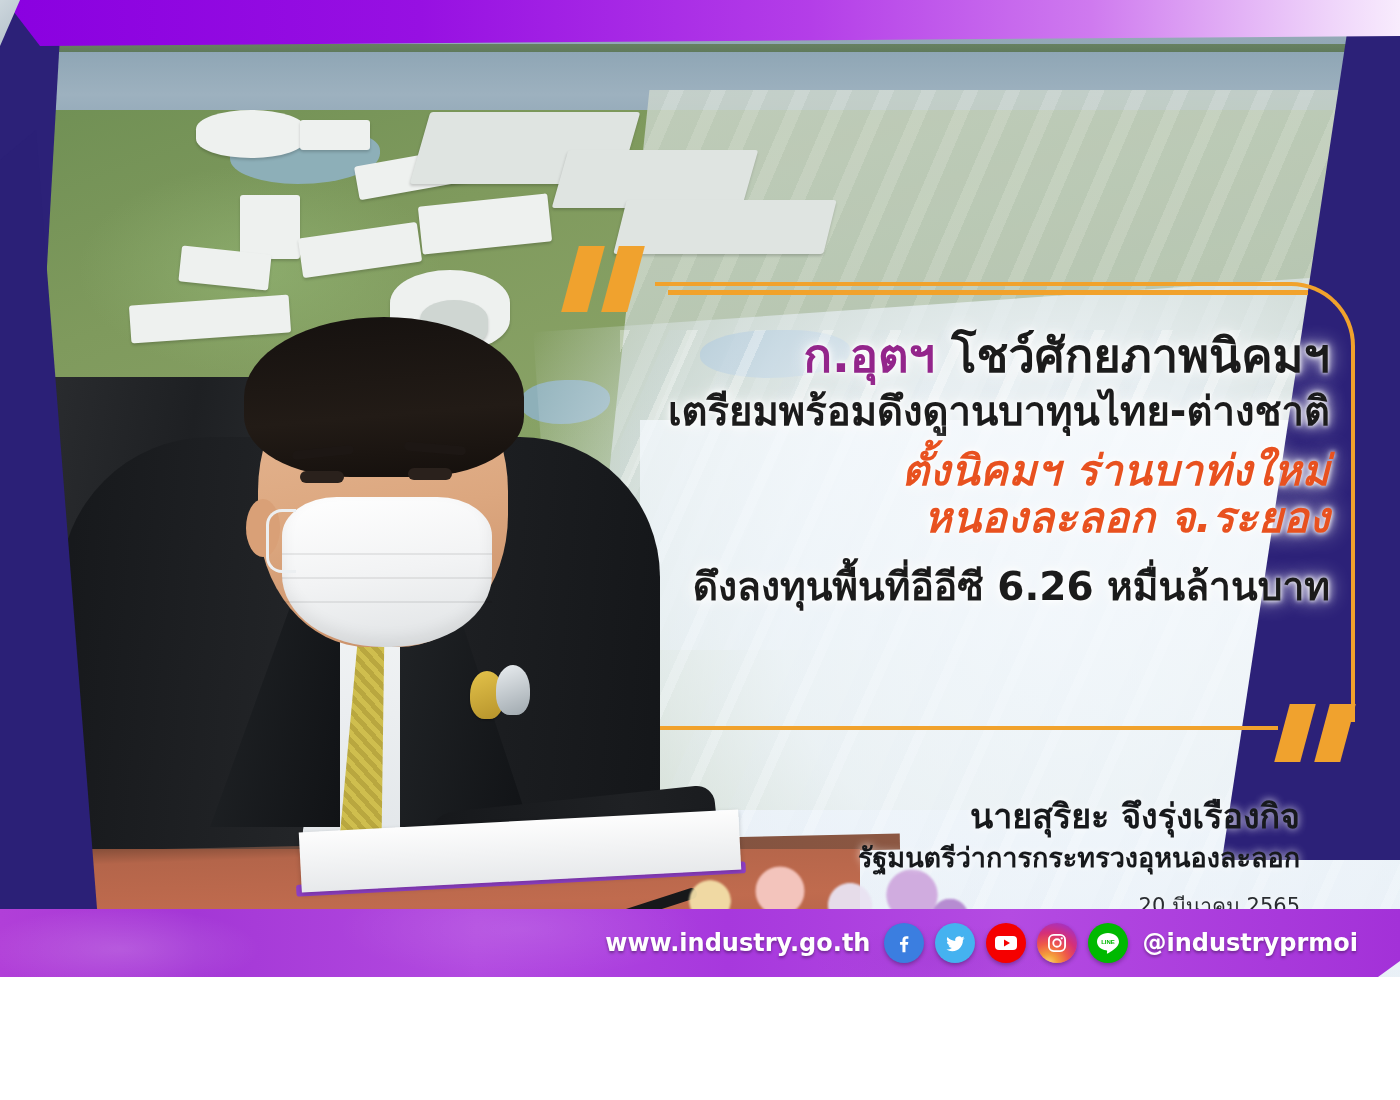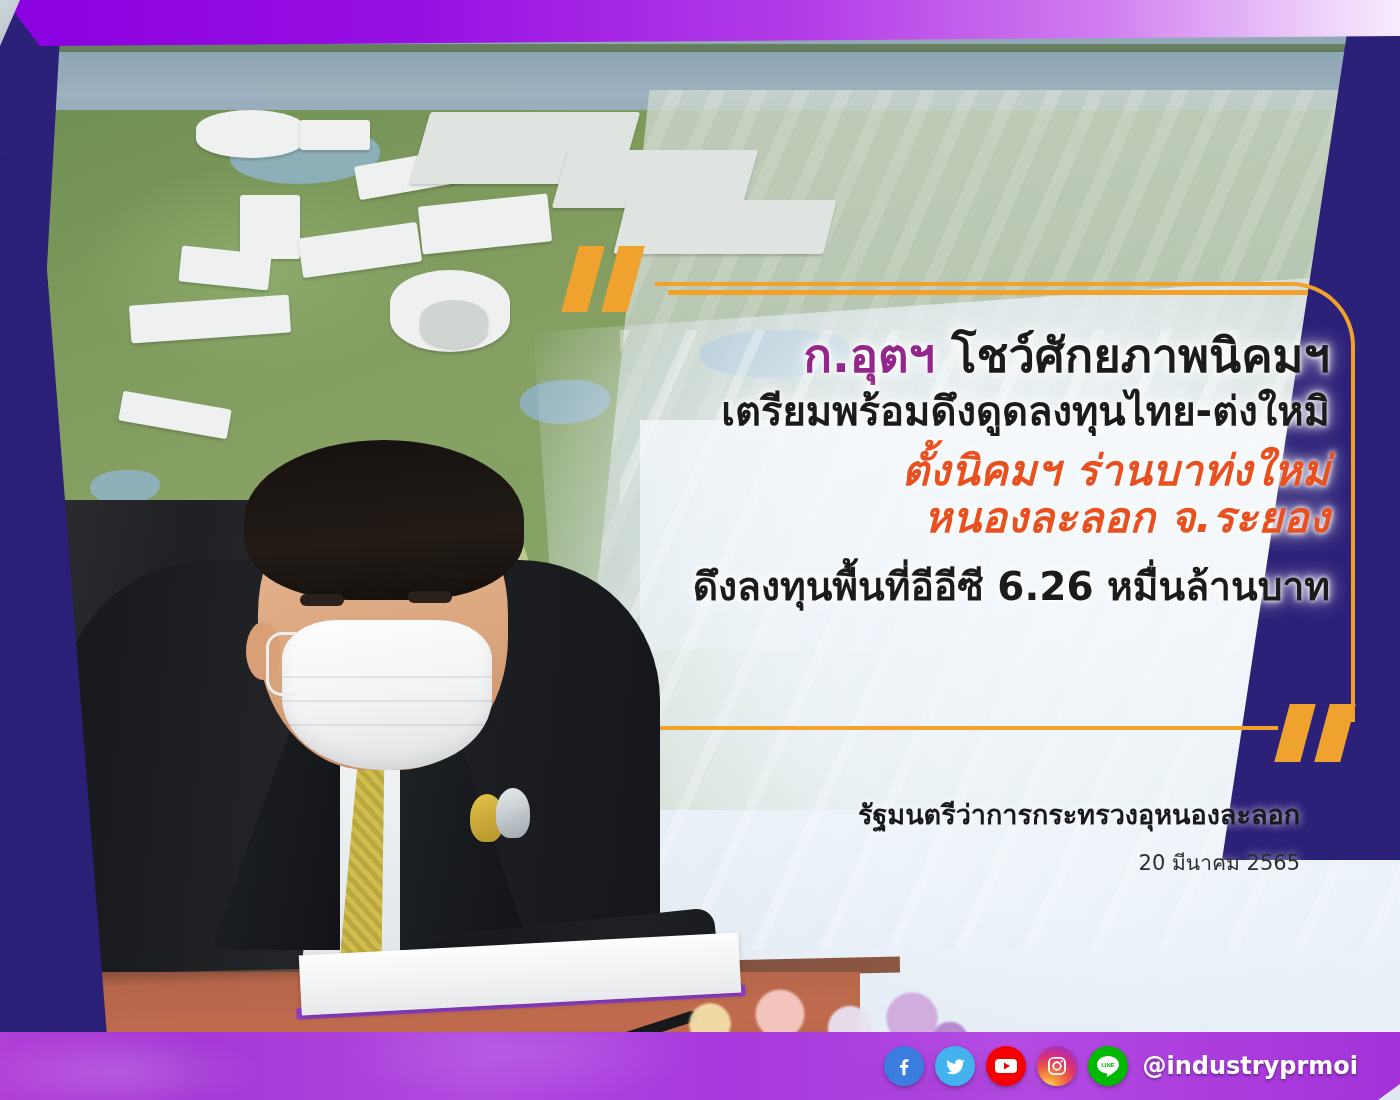--- a/index.html
+++ b/index.html
@@ -5,21 +5,21 @@
   * { box-sizing: border-box; margin: 0; padding: 0; }
   html, body {
     width: 1400px; height: 1100px;
     background: #ffffff;
     font-family: "DejaVu Sans", "Liberation Sans", sans-serif;
     overflow: hidden;
   }
 
   #poster {
     position: relative;
-    width: 1400px; height: 1100px;
+    width: 1400px; height: 977px;
     overflow: hidden;
     background: #dfe7ef;
     padding-left: 30px;
   }
 
   
   .photo {
     position: absolute; inset: 0;
     overflow: hidden;
   }
@@ -438,32 +438,34 @@
     <span class="qbar" style="left:0"></span>
     <span class="qbar b2"></span>
   </div>
   <div class="quote-close">
     <span class="qbar" style="left:0"></span>
     <span class="qbar b2"></span>
   </div>
 
   <div class="text-block">
     <div class="line l1"><span class="hl">ก.อุตฯ</span><span> โชว์ศักยภาพนิคมฯ</span></div>
-    <div class="line l2">เตรียมพร้อมดึงดูดลงทุนไทย-ต่งใหมิ</div>
+    <div class="line l2">เตรียมพร้อมดึงดูานบาทุนไทย-ต่างชาติ</div>
     <div class="line l3">ตั้งนิคมฯ ร่านบาท่งใหม่</div>
     <div class="line l4">หนองละลอก จ.ระยอง</div>
     <div class="line l5">ดึงลงทุนพื้นที่อีอีซี 6.26 หมื่นล้านบาท</div>
   </div>
 
   <div class="attrib">
+    <div class="att-name">นายสุริยะ จึงรุ่งเรืองกิจ</div>
     <div class="att-role">รัฐมนตรีว่าการกระทรวงอุหนองละลอก</div>
     <div class="att-date">20 มีนาคม 2565</div>
   </div>
 
   <div class="footer">
+    <span class="f-url">www.industry.go.th</span>
 
     <div class="f-icons">
       <span class="sicon ic-fb">
         <svg width="22" height="22" viewBox="0 0 24 24" aria-hidden="true">
             <path fill="#fff" d="M13.6 22v-8h2.7l.4-3.1h-3.1V8.9c0-.9.25-1.5 1.55-1.5H16.8V4.6c-.3 0-1.3-.1-2.45-.1-2.4 0-4.05 1.47-4.05 4.17v2.23H7.6V14h2.7v8h3.3z"></path>
           </svg>
       </span>
       <span class="sicon ic-tw">
         <svg width="23" height="23" viewBox="0 0 24 24" aria-hidden="true">
             <path fill="#fff" d="M21.5 6.3c-.7.32-1.46.53-2.25.63.81-.49 1.43-1.26 1.72-2.18-.76.45-1.6.78-2.5.95a3.93 3.93 0 0 0-6.7 3.58A11.15 11.15 0 0 1 3.68 5.17a3.93 3.93 0 0 0 1.22 5.25 3.9 3.9 0 0 1-1.78-.5v.05a3.93 3.93 0 0 0 3.15 3.85 3.96 3.96 0 0 1-1.77.07 3.94 3.94 0 0 0 3.67 2.73A7.9 7.9 0 0 1 2.5 18.3a11.13 11.13 0 0 0 6.03 1.77c7.24 0 11.2-6 11.2-11.2l-.01-.51c.77-.56 1.43-1.25 1.78-2.06z"></path>

